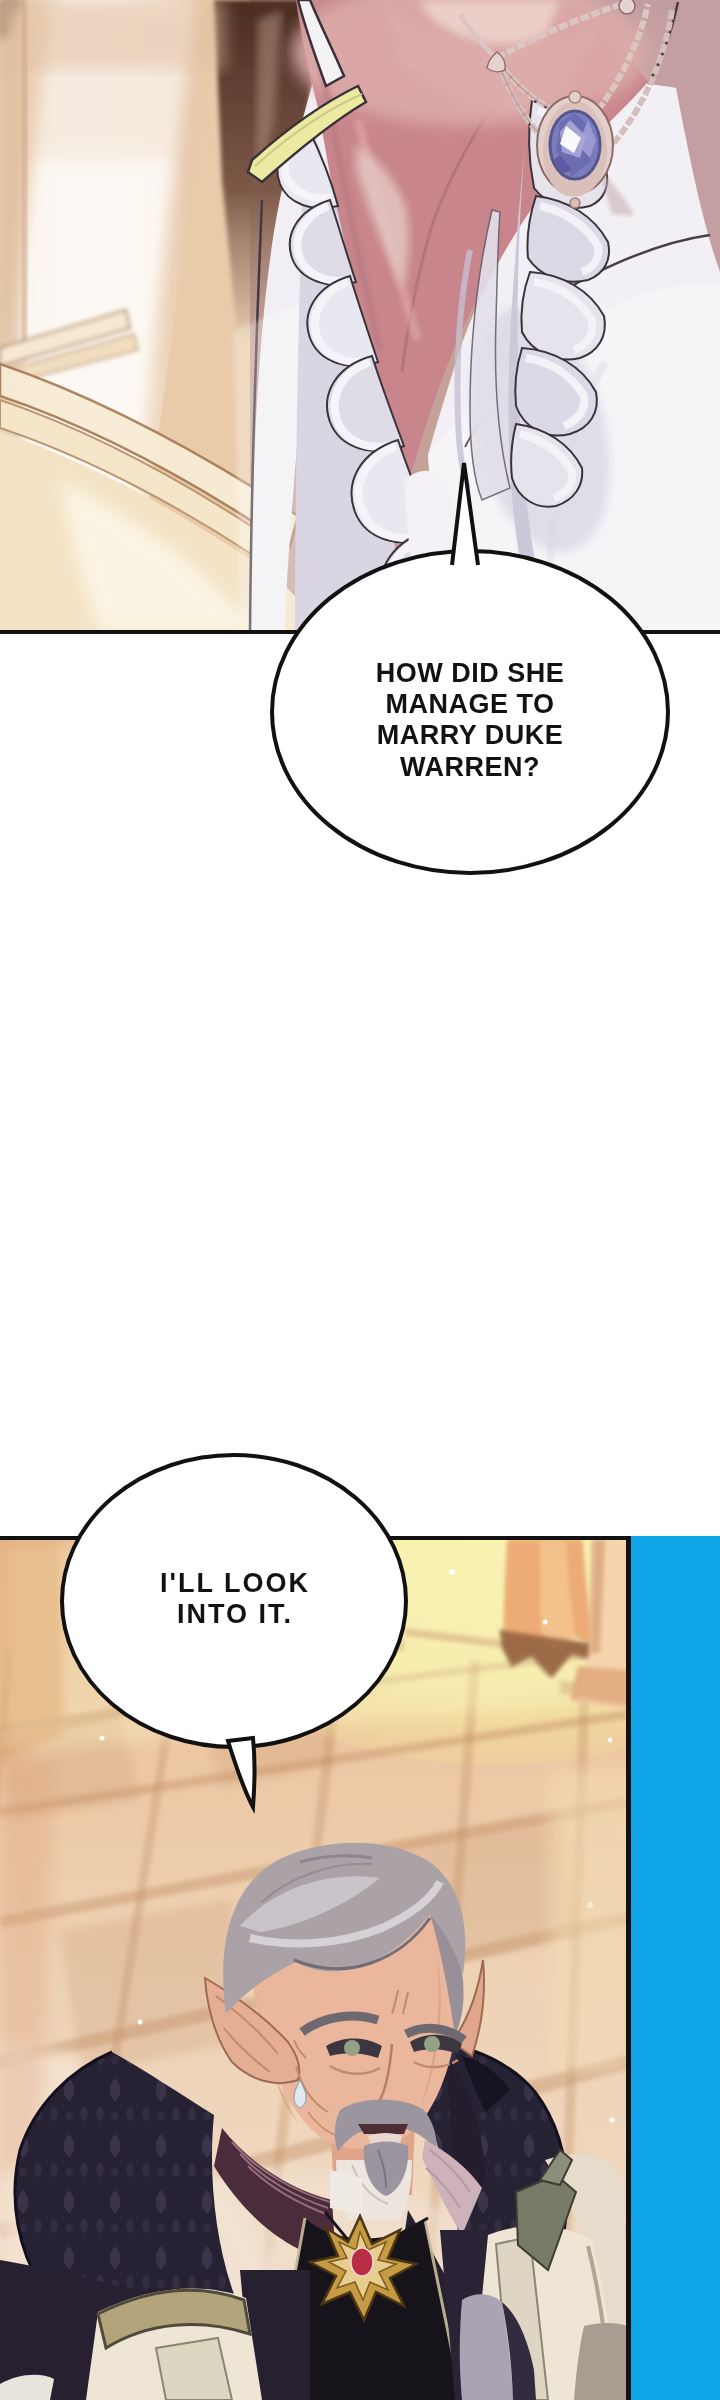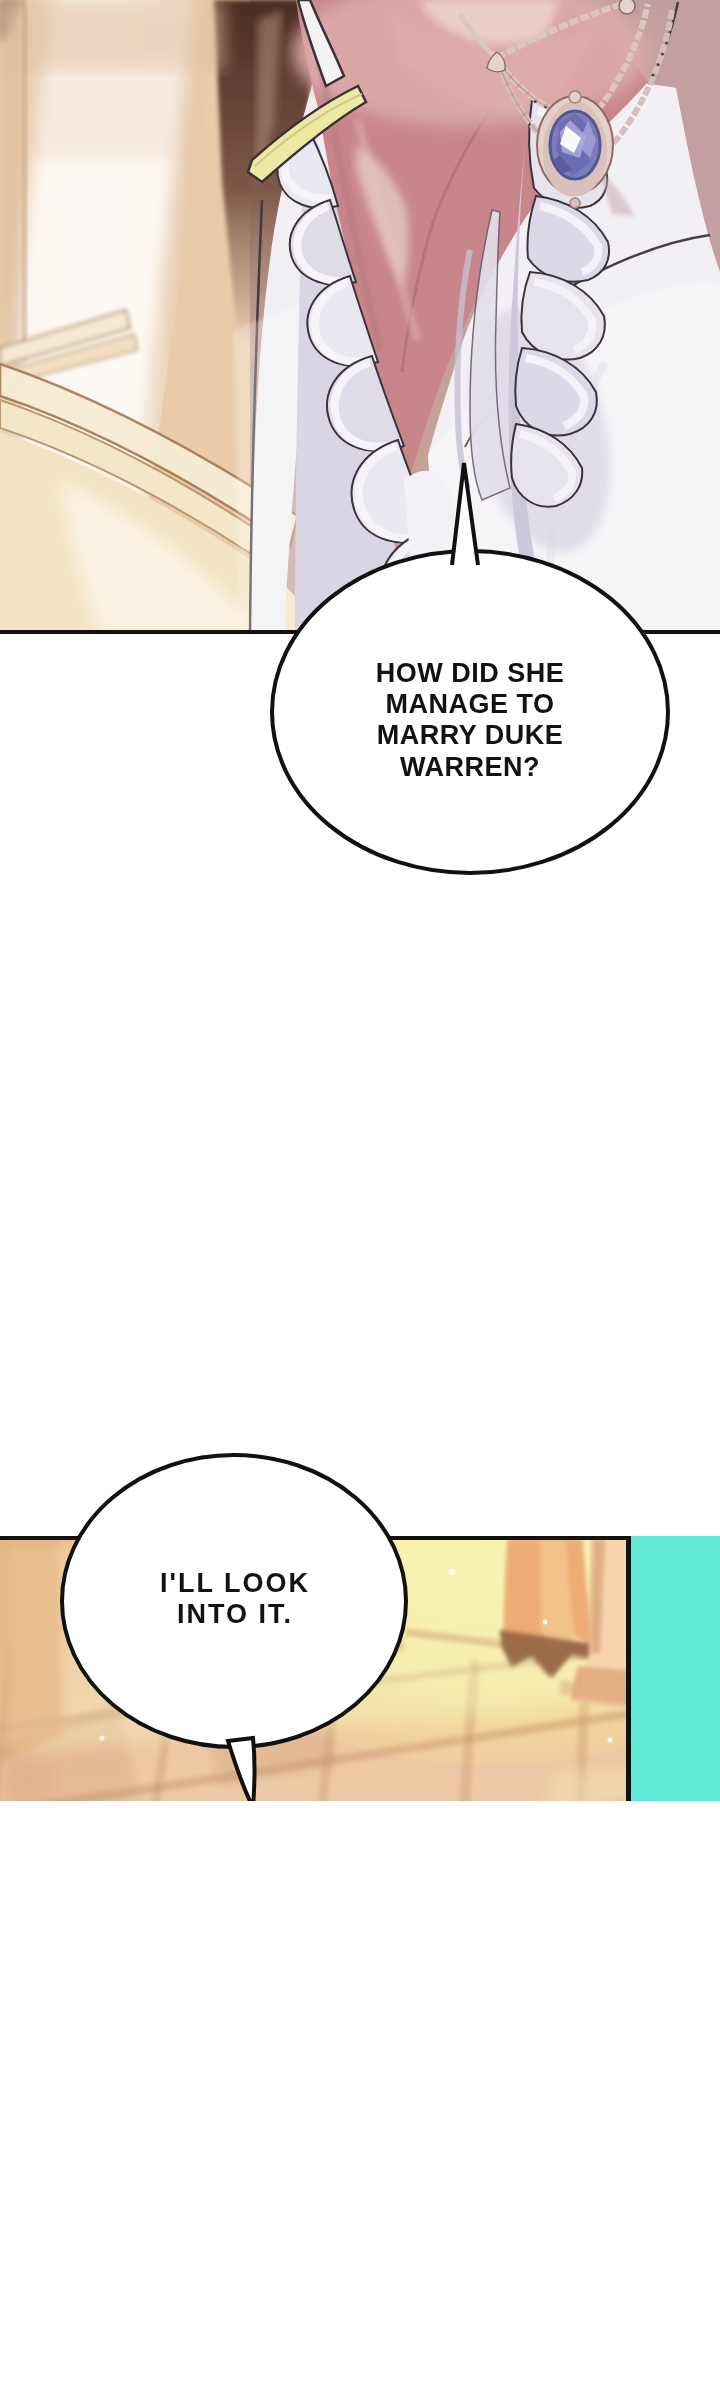--- a/index.html
+++ b/index.html
@@ -1,16 +1,16 @@
 <!DOCTYPE html>
 <html><head>
 <meta charset="utf-8">
 <style>
   html,body{margin:0;padding:0;background:#ffffff;}
-  .page{position:relative;width:720px;height:1801px;overflow:hidden;background:#5eead4;
+  .page{position:relative;width:720px;height:2400px;overflow:hidden;background:#0ea5e9;
         font-family:"Liberation Sans", sans-serif;}
   svg{position:absolute;top:0;left:0;}
   .btxt{font-family:"Liberation Sans", sans-serif;font-weight:bold;fill:#121212;
         text-anchor:middle;font-size:27px;letter-spacing:0.5px;}
 </style>
 </head>
 <body>
 <div class="page">
 <svg width="720" height="2400" viewBox="0 0 720 2400">
 <defs>

